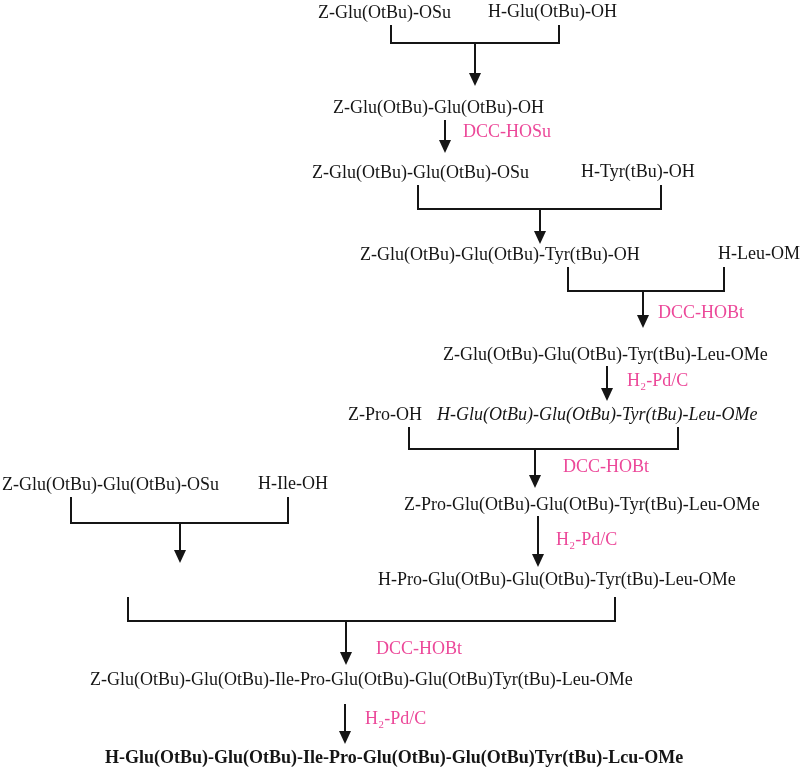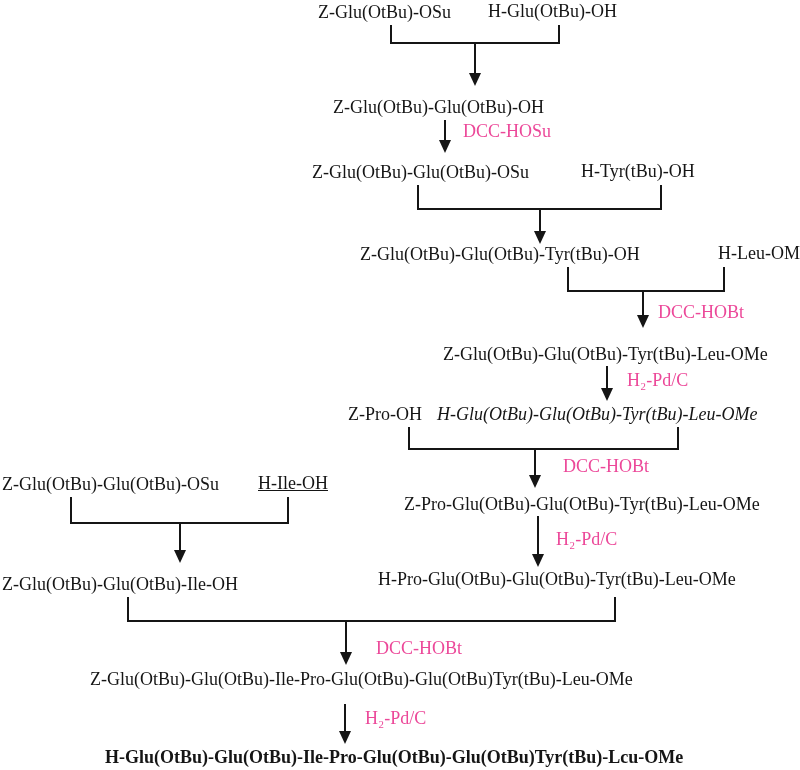--- a/index.html
+++ b/index.html
@@ -89,25 +89,24 @@
   <div class="arrow" style="left:534px; top:449px; height:26px;"></div>
   <div class="reagent" style="left:563px; top:456px;">DCC-HOBt</div>
 
   <div class="node" style="left:404px; top:494px;">Z-Pro-Glu(OtBu)-Glu(OtBu)-Tyr(tBu)-Leu-OMe</div>
   <div class="arrow" style="left:537px; top:516px; height:38px;"></div>
   <div class="reagent" style="left:556px; top:529px;">H₂-Pd/C</div>
 
   <div class="node" style="left:378px; top:569px;">H-Pro-Glu(OtBu)-Glu(OtBu)-Tyr(tBu)-Leu-OMe</div>
 
   <div class="node" style="left:2px; top:474px;">Z-Glu(OtBu)-Glu(OtBu)-OSu</div>
-  <div class="node" style="left:258px; top:473px;text-decoration:underline;">H-Ile-OH</div>
+  <div class="node" style="left:258px; top:473px;">H-Ile-OH</div>
   <div class="bracket" style="left:70px; top:497px; width:215px; height:25px;"></div>
   <div class="arrow" style="left:179px; top:523px; height:27px;"></div>
 
-  <div class="node" style="left:2px; top:574px;">Z-Glu(OtBu)-Glu(OtBu)-Ile-OH</div>
 
   <div class="bracket" style="left:127px; top:597px; width:485px; height:23px;"></div>
   <div class="arrow" style="left:345px; top:621px; height:31px;"></div>
   <div class="reagent" style="left:376px; top:638px;">DCC-HOBt</div>
 
   <div class="node" style="left:90px; top:669px;">Z-Glu(OtBu)-Glu(OtBu)-Ile-Pro-Glu(OtBu)-Glu(OtBu)Tyr(tBu)-Leu-OMe</div>
   <div class="arrow" style="left:344px; top:704px; height:27px;"></div>
   <div class="reagent" style="left:365px; top:708px;">H₂-Pd/C</div>
 
   <div class="node" style="left:105px; top:747px;font-weight:bold;">H-Glu(OtBu)-Glu(OtBu)-Ile-Pro-Glu(OtBu)-Glu(OtBu)Tyr(tBu)-Lcu-OMe</div>

